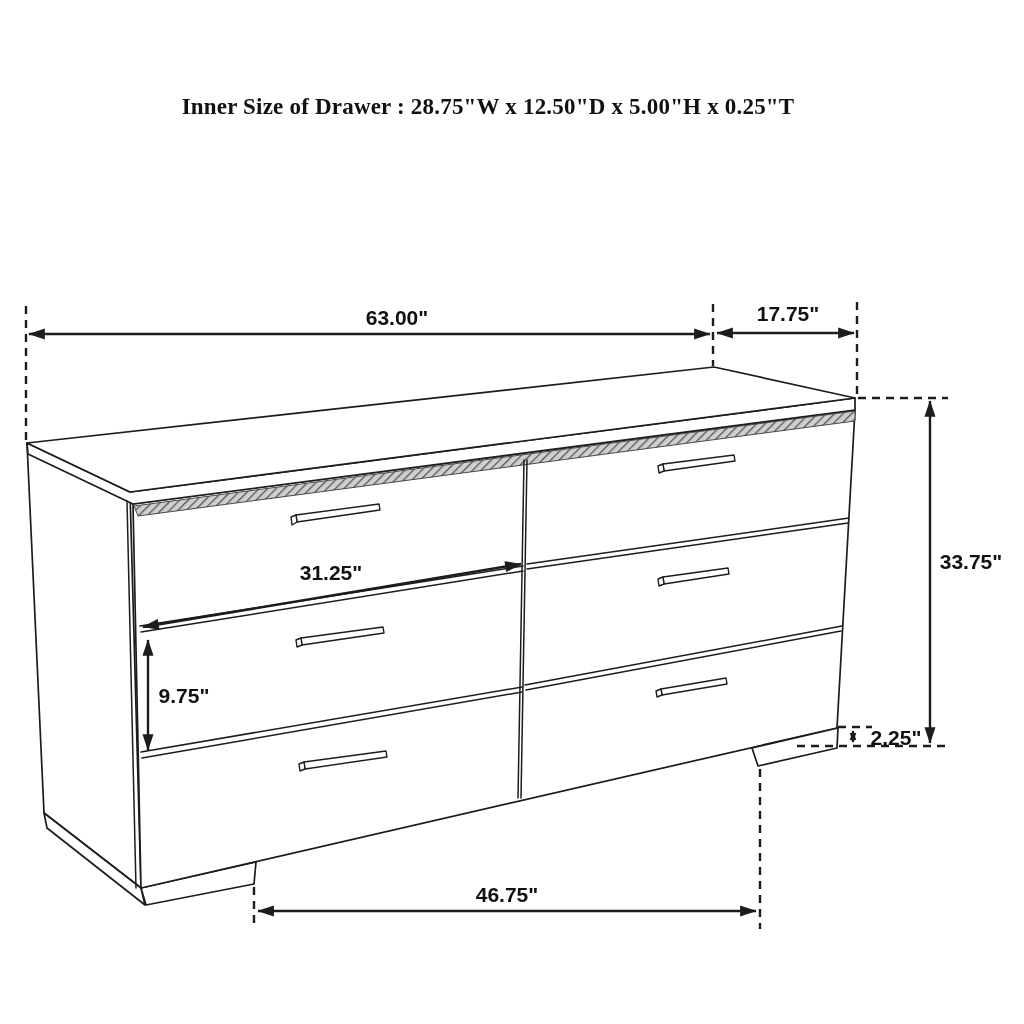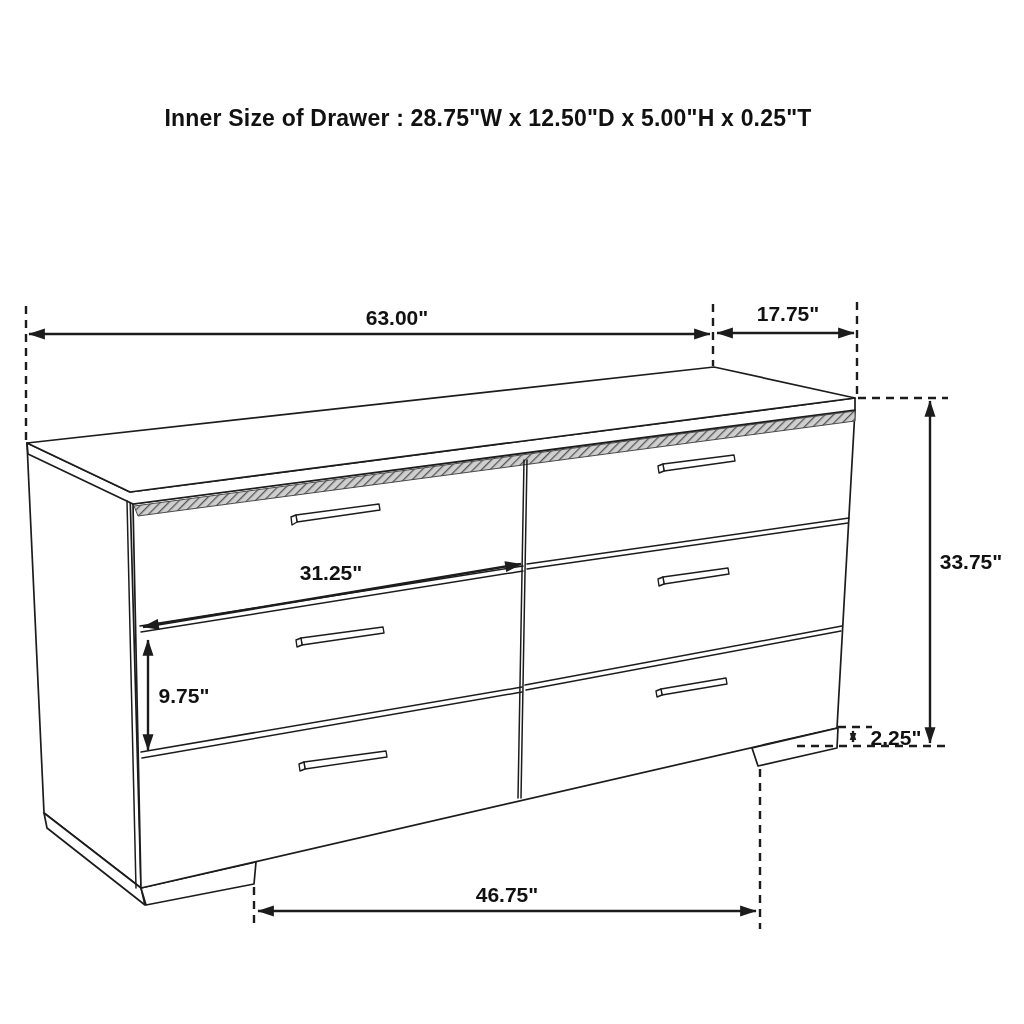--- a/index.html
+++ b/index.html
@@ -121,21 +121,21 @@
       <line x1="29" y1="334" x2="710" y2="334" marker-start="url(#arr)" marker-end="url(#arr)"></line>
       <line x1="717" y1="333" x2="854" y2="333" marker-start="url(#arr)" marker-end="url(#arr)"></line>
       <line x1="930" y1="401" x2="930" y2="743" marker-start="url(#arr)" marker-end="url(#arr)"></line>
       <line x1="853" y1="731" x2="853" y2="742" marker-start="url(#arrs)" marker-end="url(#arrs)"></line>
       <line x1="143" y1="627" x2="521" y2="564" marker-start="url(#arr)" marker-end="url(#arr)"></line>
       <line x1="148" y1="640" x2="148" y2="750" marker-start="url(#arr)" marker-end="url(#arr)"></line>
       <line x1="258" y1="911" x2="756" y2="911" marker-start="url(#arr)" marker-end="url(#arr)"></line>
     </g>
   </svg>
 
-  <div class="lbl title" style="left:488px;top:118px;">Inner Size of Drawer : 28.75"W x 12.50"D x 5.00"H x 0.25"T</div>
+  <div class="lbl title" style="left:488px;top:106px;font-family:Liberation Serif, serif;">Inner Size of Drawer : 28.75"W x 12.50"D x 5.00"H x 0.25"T</div>
 
   <div class="lbl dim" style="left:397px;top:317px;">63.00"</div>
 
   <div class="lbl dim" style="left:788px;top:313px;">17.75"</div>
 
   <div class="lbl dim" style="left:971px;top:561px;">33.75"</div>
 
   <div class="lbl dim" style="left:896px;top:737px;">2.25"</div>
 
   <div class="lbl dim" style="left:331px;top:572px;">31.25"</div>

